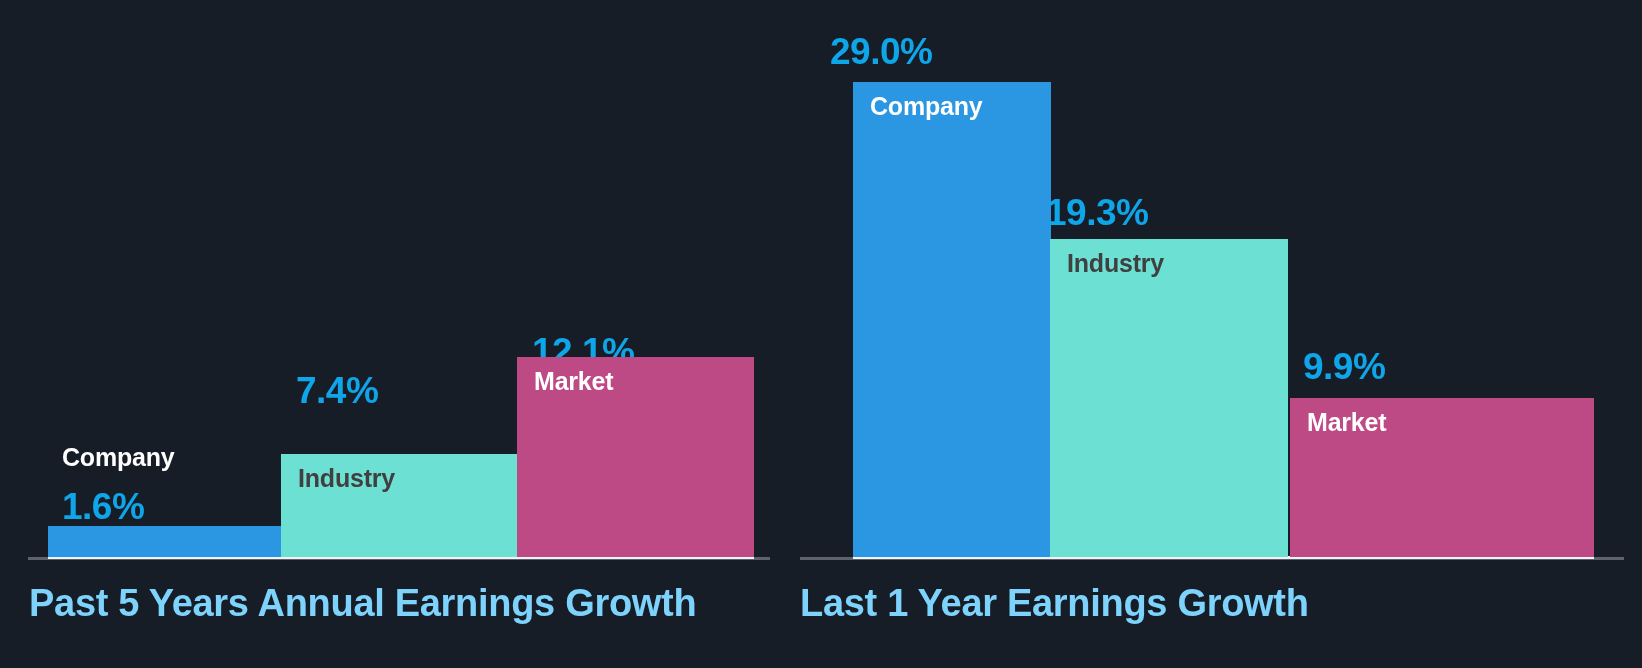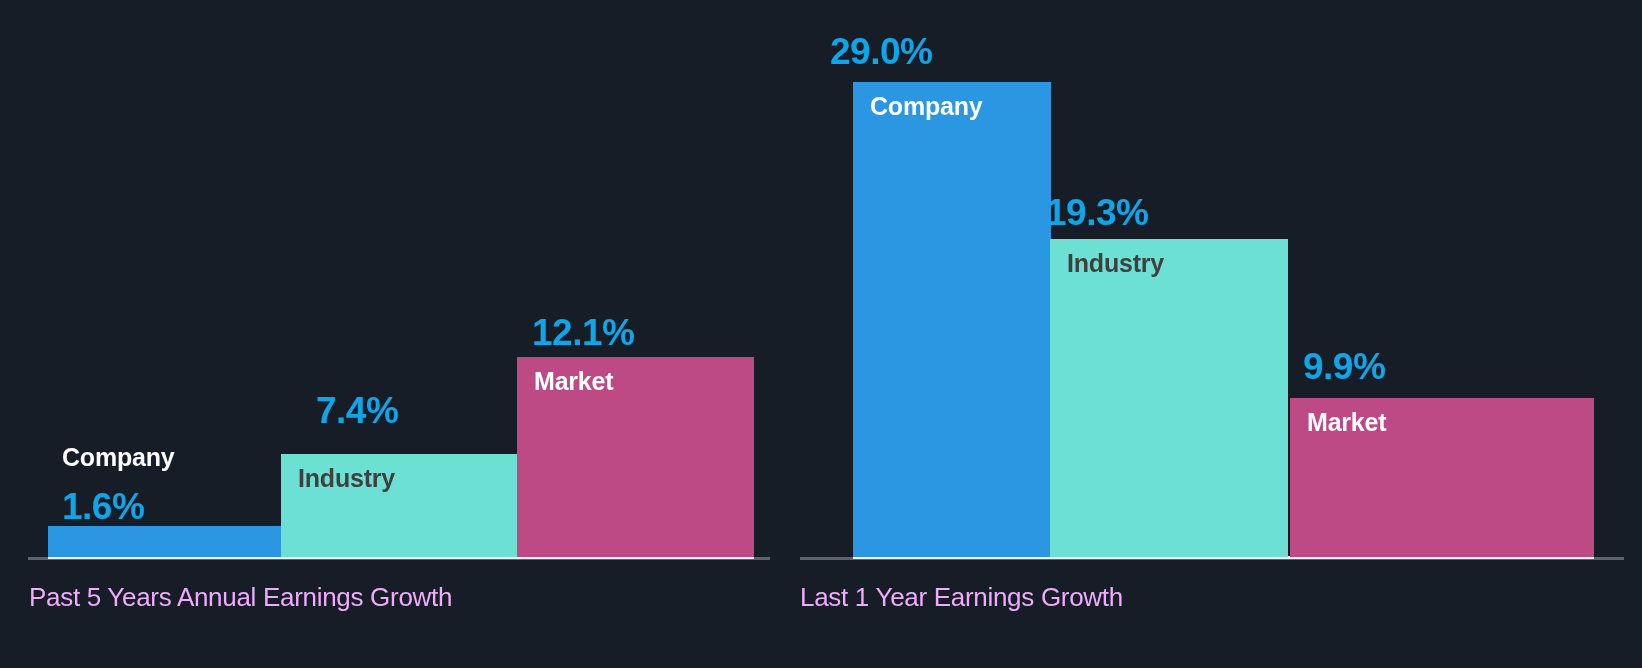--- a/index.html
+++ b/index.html
@@ -82,48 +82,48 @@
     font-weight: bold;
     color: #ffffff;
     letter-spacing: -0.2px;
     white-space: nowrap;
     line-height: 1;
   }
 
   
   .chart-title {
     position: absolute;
-    font-size: 26px;
-    font-weight: normal;
-    color: #f0abfc;
+    font-size: 38px;
+    font-weight: bold;
+    color: #7dd3fc;
     letter-spacing: -0.3px;
     white-space: nowrap;
     line-height: 1;
   }
 </style>
 </head>
 <body>
 
 <div id="stage">
 
   <div class="panel" style="left:0px; width:800px;">
 
     <div class="axis-line" style="left:28px; right:30px; top:557px;"></div>
     <div class="axis-highlight" style="left:48px; width:706px; top:556px;"></div>
 
     <div class="outside-name" style="left:62px; top:445px;">Company</div>
     <div class="value-label" style="left:62px; top:488px;text-align:center;">1.6%</div>
     <div class="bar company" style="left:48px; width:233px; height:31px; bottom:111px;"></div>
 
-    <div class="value-label" style="left:296px; top:392px;margin-left:20px;">7.4%</div>
+    <div class="value-label" style="left:296px; top:372px;">7.4%</div>
     <div class="bar industry" style="left:281px; width:236px; height:103px; bottom:111px;">
       <span class="bar-name on-light">Industry</span>
     </div>
 
-    <div class="value-label" style="left:532px; top:314px;">12.1%</div>
+    <div class="value-label" style="left:532px; top:333px;">12.1%</div>
     <div class="bar market" style="left:517px; width:237px; height:200px; bottom:111px;">
       <span class="bar-name on-dark">Market</span>
     </div>
 
     <div class="chart-title" style="left:29px; top:584px;">Past 5 Years Annual Earnings Growth</div>
   </div>
 
   <div class="panel" style="left:800px; width:842px;">
 
     <div class="axis-line" style="left:0px; right:18px; top:557px;"></div>

